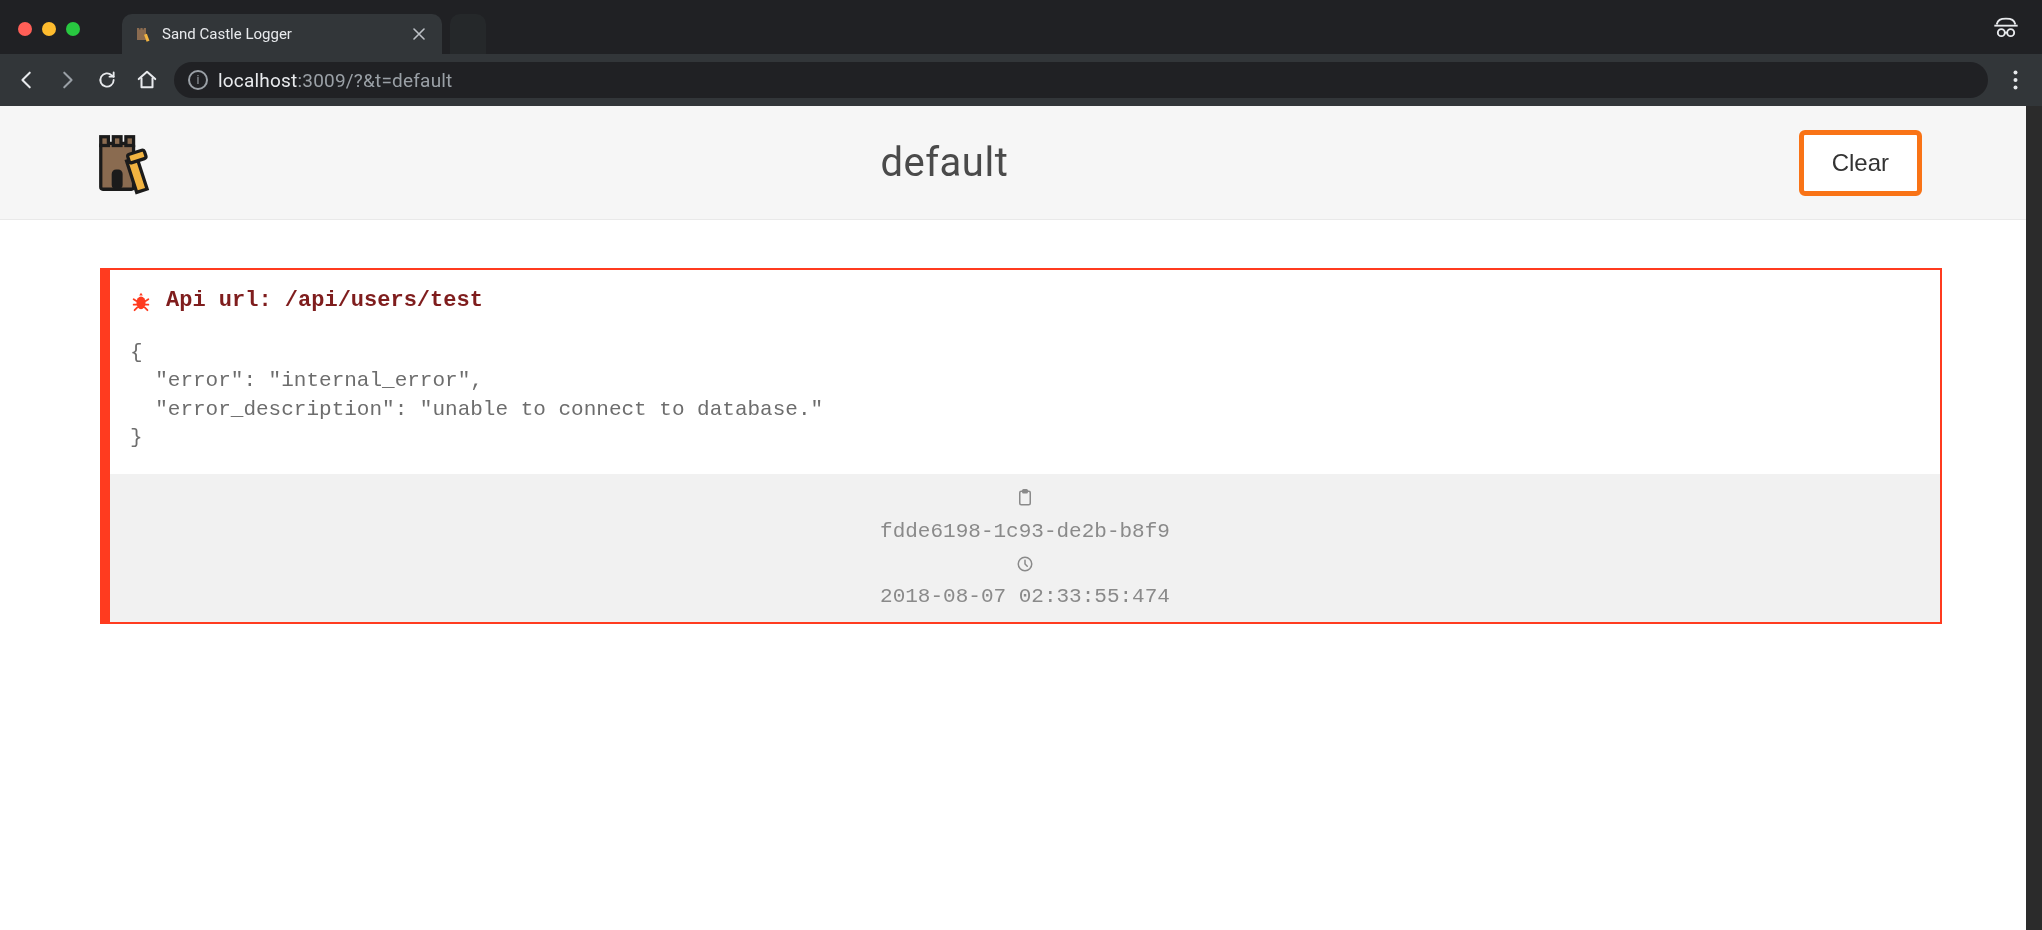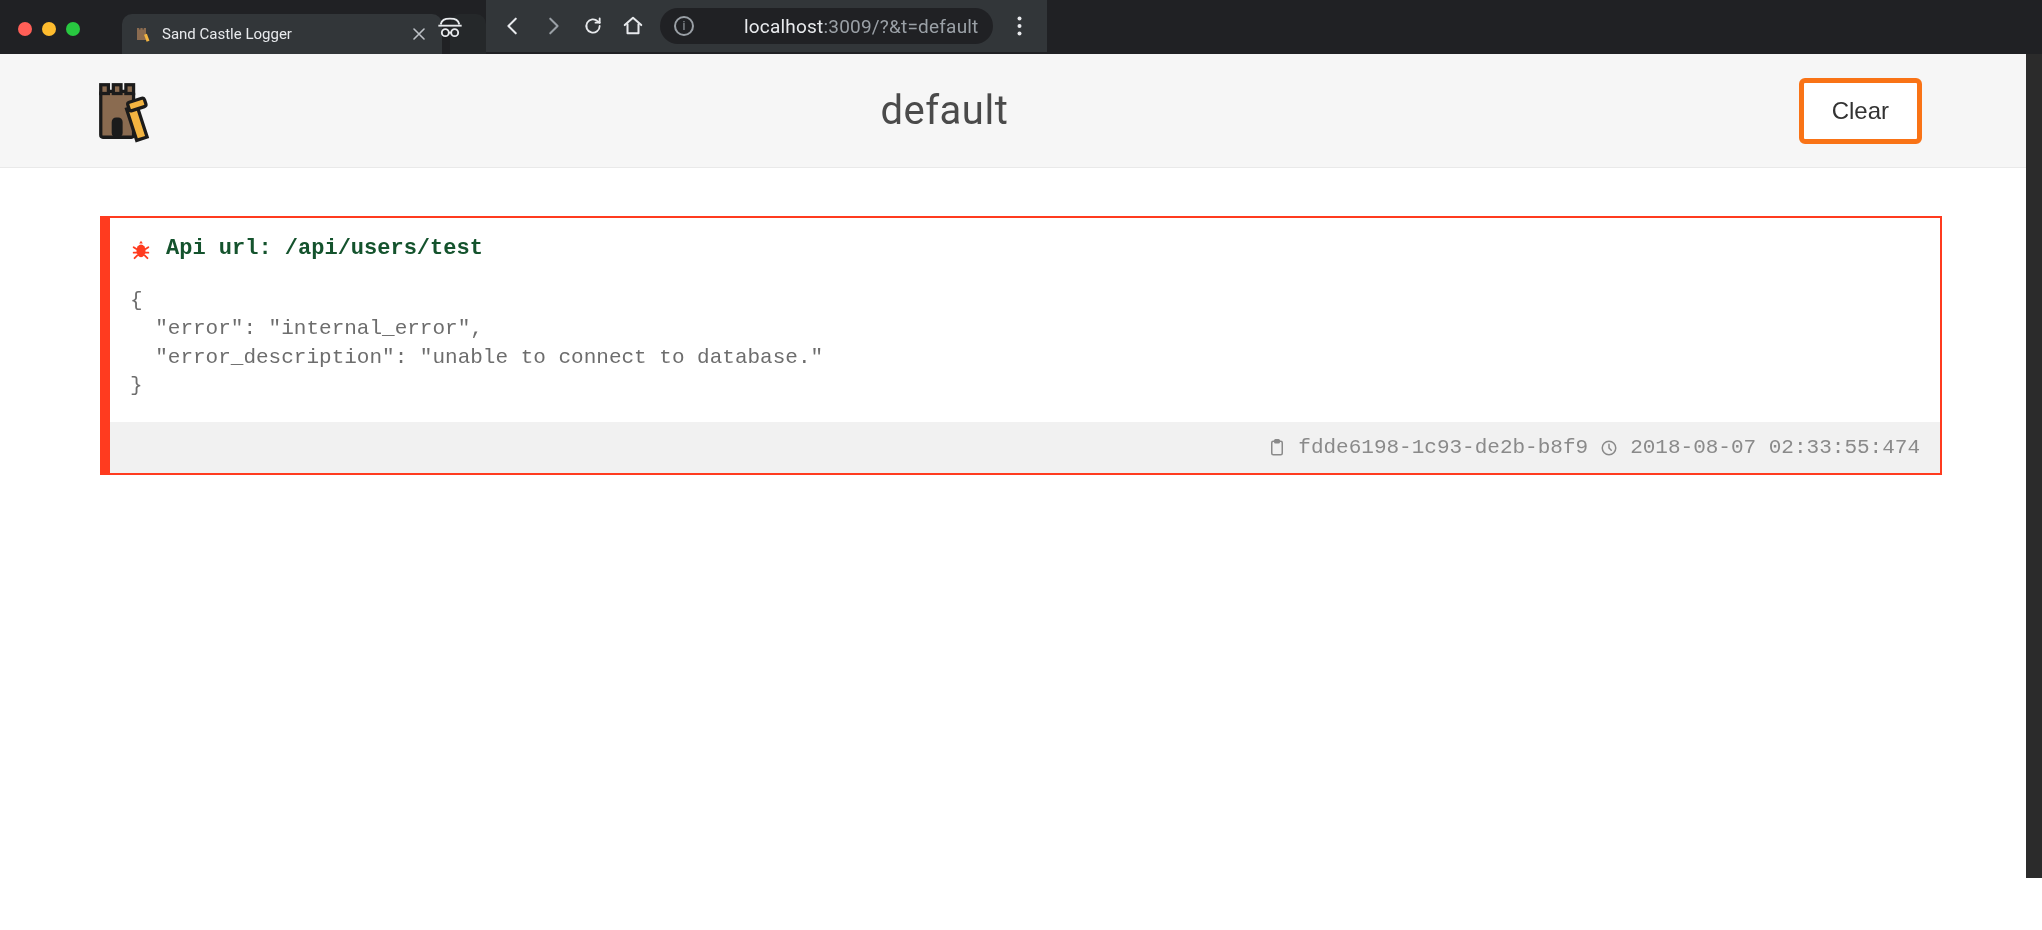--- a/index.html
+++ b/index.html
@@ -7,21 +7,21 @@
   body {
     font-family: -apple-system, BlinkMacSystemFont, "Segoe UI", Roboto, "Helvetica Neue", Arial, sans-serif;
     background: #ffffff;
     overflow: hidden;
   }
 
   
   .browser-chrome {
     background: #202124;
     display: flex;
-    flex-direction: row;
+    flex-direction: column;
   }
   .tab-strip {
     height: 54px;
     display: flex;
     align-items: flex-end;
     padding-left: 12px;
     position: relative;
   }
   .traffic-lights {
     display: flex;
@@ -107,21 +107,21 @@
     letter-spacing: .2px;
   }
   .omnibox .info-icon {
     width:20px;height:20px;
     border:2px solid #9aa0a6;
     border-radius:50%;
     display:flex;align-items:center;justify-content:center;
     font-size:12px;
     color:#9aa0a6;
   }
-  .omnibox .url { color:#e8eaed; white-space:nowrap;margin-left:40px; }
+  .omnibox .url { color:#e8eaed; white-space:nowrap; }
   .omnibox .url .dim { color:#9aa0a6; }
   .kebab {
     color:#e8eaed;
     width:26px;height:26px;
     display:flex;align-items:center;justify-content:center;
     cursor:pointer;
     font-size:20px;
   }
 
   
@@ -179,40 +179,41 @@
     border: 2px solid #ff3b1f;
     border-left: 10px solid #ff3b1f;
     background:#ffffff;
     font-family: "SFMono-Regular", Consolas, "Liberation Mono", Menlo, monospace;
   }
   .log-title-row {
     display:flex;
     align-items:center;
     gap: 14px;
     padding: 18px 20px 6px 20px;
-    color:#14532d;
+    color:#7f1d1d;
     font-size: 22px;
     font-weight:600;
   }
   .log-body {
     padding: 20px 20px 22px 20px;
     color:#6d6d6d;
     font-size: 21px;
     line-height: 1.35;
     white-space: pre;
   }
   .log-footer {
     background:#f1f1f1;
     padding: 14px 20px;
     display:flex;
-    justify-content:flex-end;
+    justify-content:center;
     align-items:center;
     gap: 12px;
     color:#8a8a8a;
     font-size: 21px;
+    flex-direction: column;
   }
   .log-footer .meta-icon { display:inline-flex; align-items:center; }
 
   
   svg { display:block; }
 </style>
 </head>
 <body>
 
 <div class="browser-chrome">

